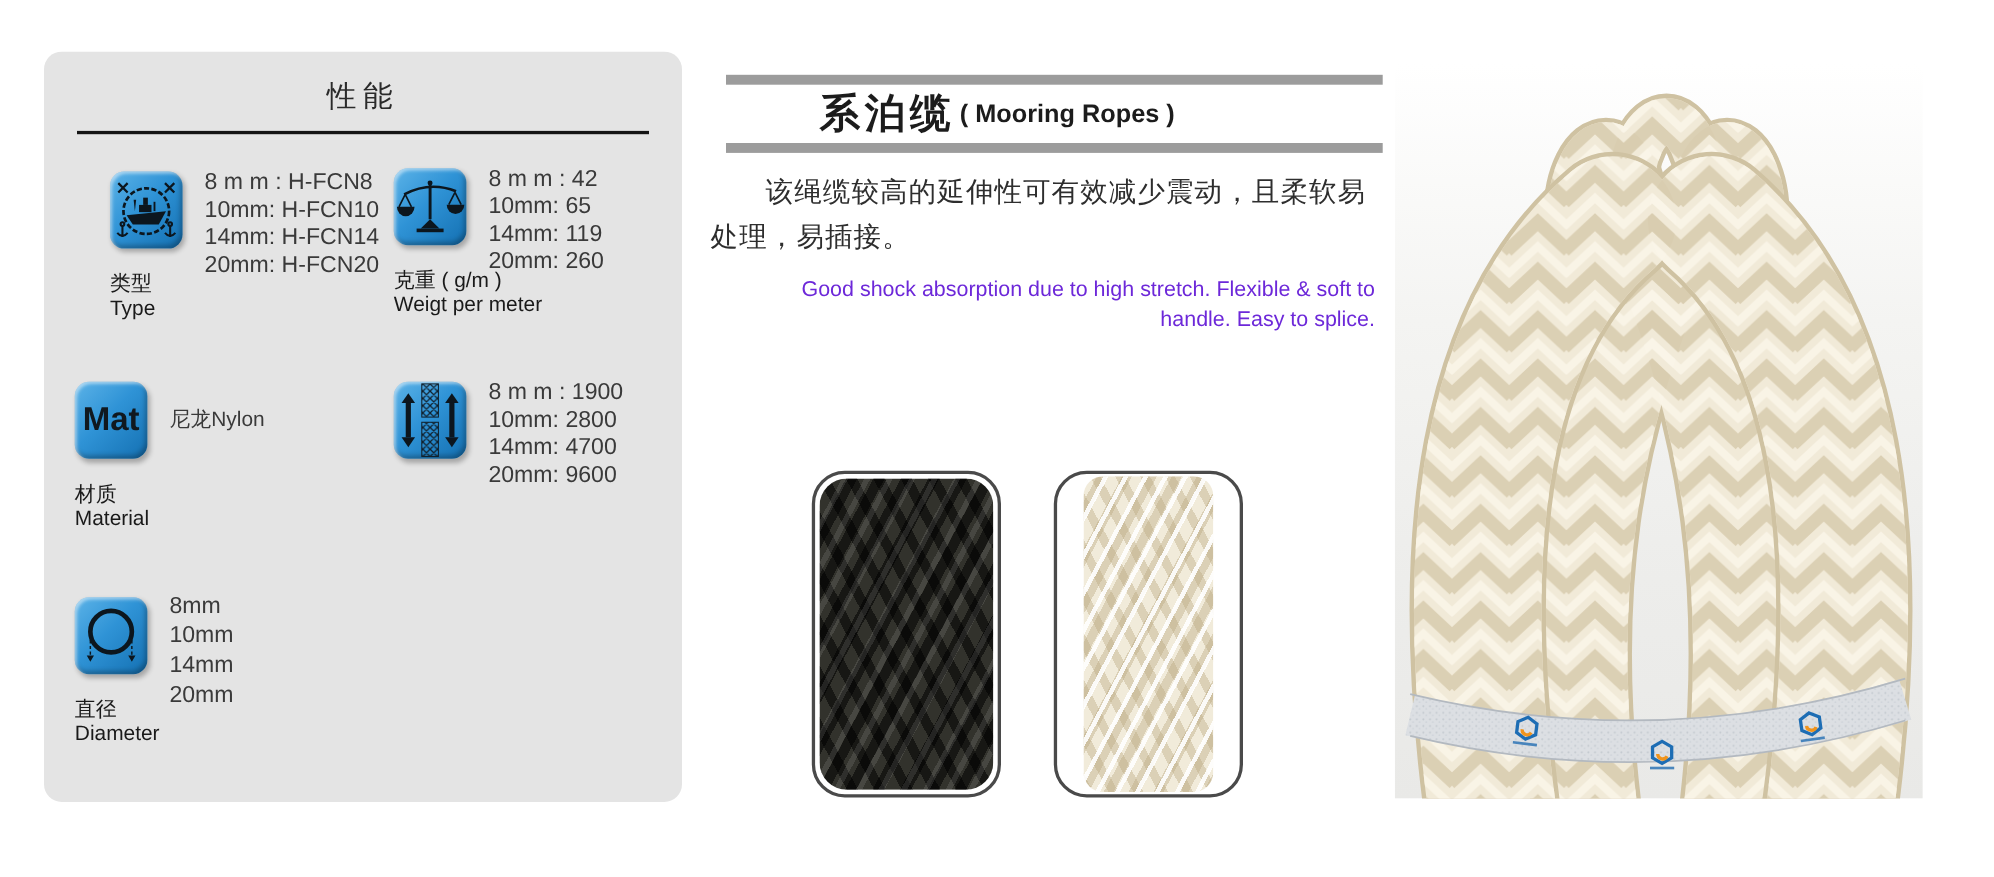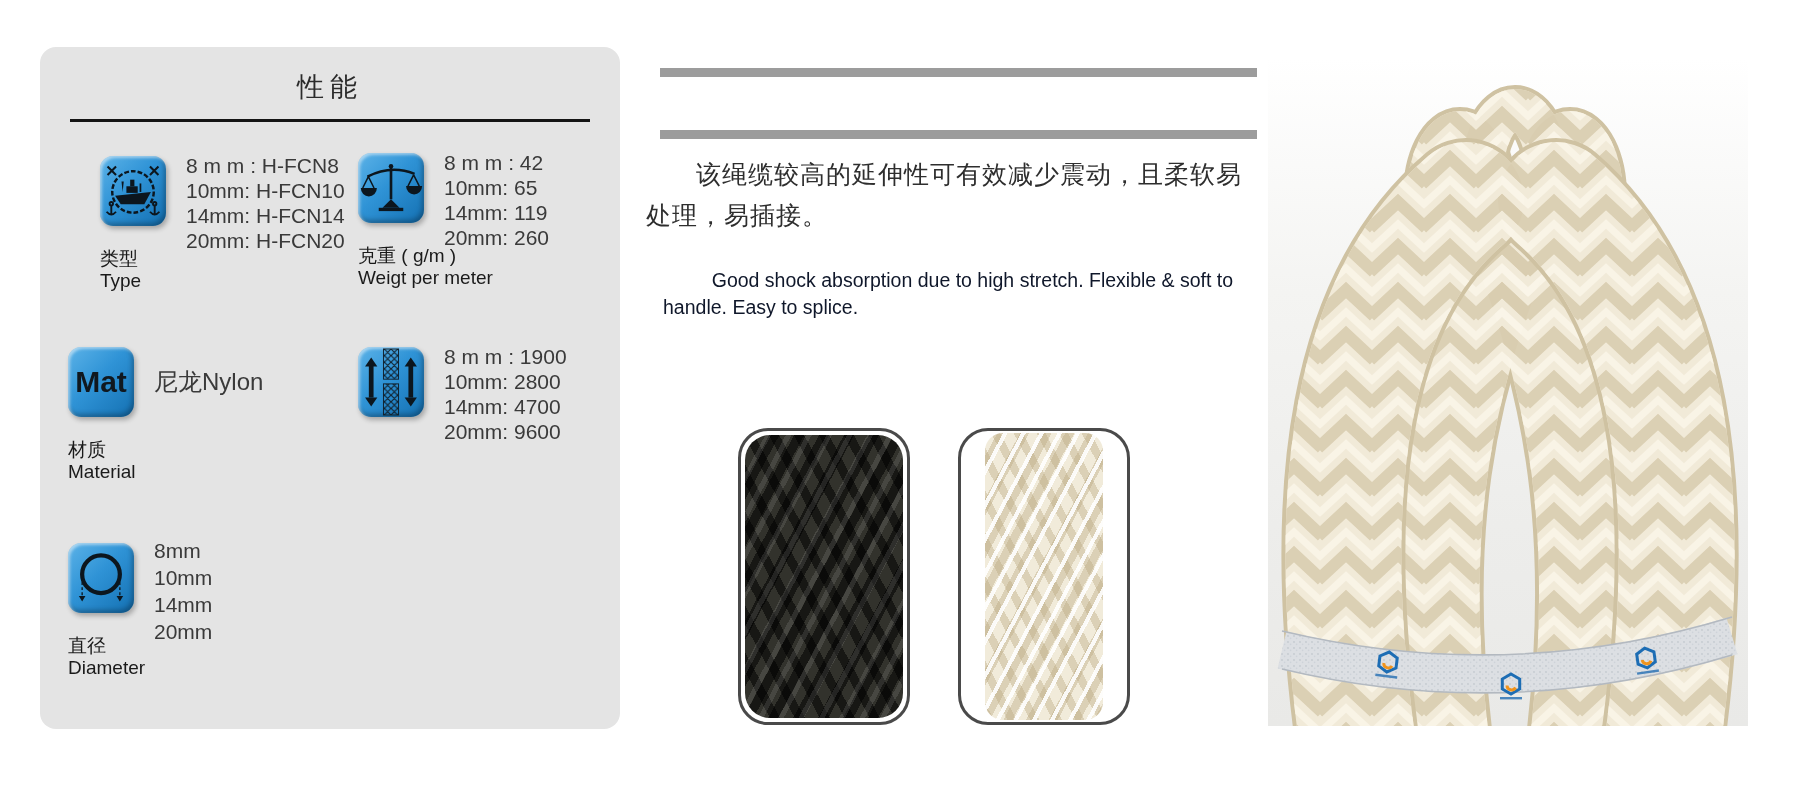--- a/index.html
+++ b/index.html
@@ -23,38 +23,38 @@
   .spec-icon{position:absolute;left:0;top:0;width:66px;height:70px;border-radius:13px;
         background:linear-gradient(135deg,#5cb3e8 0%,#2f93d6 45%,#1470b2 100%);
         box-shadow:inset 2px 2px 3px rgba(255,255,255,.5), inset -2px -3px 5px rgba(0,0,0,.28),
                    2px 3px 5px rgba(0,0,0,.28);
         display:flex;align-items:center;justify-content:center;}
   .spec-icon svg{display:block;width:70px;height:70px;}
   .mat-text{font-size:30px;font-weight:700;color:#10181f;letter-spacing:0;}
 
   .spec-lines{position:absolute;left:86px;top:-3px;font-size:21px;line-height:25px;
               color:#3a3a3a;white-space:nowrap;}
-  .item-2 .spec-lines{top:22px;font-size:24px;}
+  .item-2 .spec-lines{top:22px;font-size:19px;}
   .item-4 .spec-lines{top:-6px;line-height:27px;}
   .spec-labels{position:absolute;left:0;top:92px;font-size:19px;line-height:22px;
                color:#1a1a1a;white-space:nowrap;}
 
   
   .title-bar{position:absolute;left:660px;width:597px;height:9px;background:#9c9c9c;}
   .bar-top{top:68px;}
   .bar-bottom{top:130px;}
   .main-title{position:absolute;left:660px;top:78px;width:597px;height:50px;
               text-align:center;transform:translateX(-52px);white-space:nowrap;}
   .main-title .zh{font-size:37px;font-weight:700;letter-spacing:4px;color:#1c1c1c;vertical-align:middle;}
   .main-title .en{font-size:23px;font-weight:700;color:#1c1c1c;vertical-align:middle;}
 
   .desc-zh{position:absolute;left:646px;top:156px;width:606px;font-size:25px;line-height:41px;
            color:#2e2e2e;text-indent:2em;letter-spacing:1px;margin:0;font-family:Liberation Mono, monospace;}
   .desc-en{position:absolute;left:646px;top:250px;width:604px;font-size:19.5px;line-height:27px;
-           color:#0f172a;text-indent:2.5em;margin:17px;}
+           color:#6d28d9;text-indent:2.5em;margin:0;text-align:right;}
 
   
   .swatch{position:absolute;top:428px;width:166px;height:291px;border:3px solid #4a4a4a;
           border-radius:30px;background:#ffffff;overflow:hidden;}
   .swatch-black{left:738px;}
   .swatch-white{left:958px;}
   .rope-black{position:absolute;left:4px;right:4px;top:4px;bottom:4px;border-radius:25px;
      background-color:#32322c;
      background-image:
        repeating-linear-gradient(118deg, rgba(255,255,255,.10) 0 5px, rgba(255,255,255,0) 5px 18px),
@@ -196,20 +196,24 @@
         <div>20mm</div>
       </div>
       <div class="spec-labels">
         <div>直径</div>
         <div>Diameter</div>
       </div>
     </div>
   </section>
 
   <div class="title-bar bar-top"></div>
+  <div class="main-title">
+    <span class="zh">系泊缆</span>
+    <span class="en">( Mooring Ropes )</span>
+  </div>
   <div class="title-bar bar-bottom"></div>
 
   <p class="desc-zh">该绳缆较高的延伸性可有效减少震动，且柔软易处理，易插接。</p>
   <p class="desc-en">Good shock absorption due to high stretch. Flexible &amp; soft to handle. Easy to splice.</p>
 
   <div class="swatch swatch-black">
     <div class="rope-black"></div>
   </div>
   <div class="swatch swatch-white">
     <div class="rope-white"></div>

